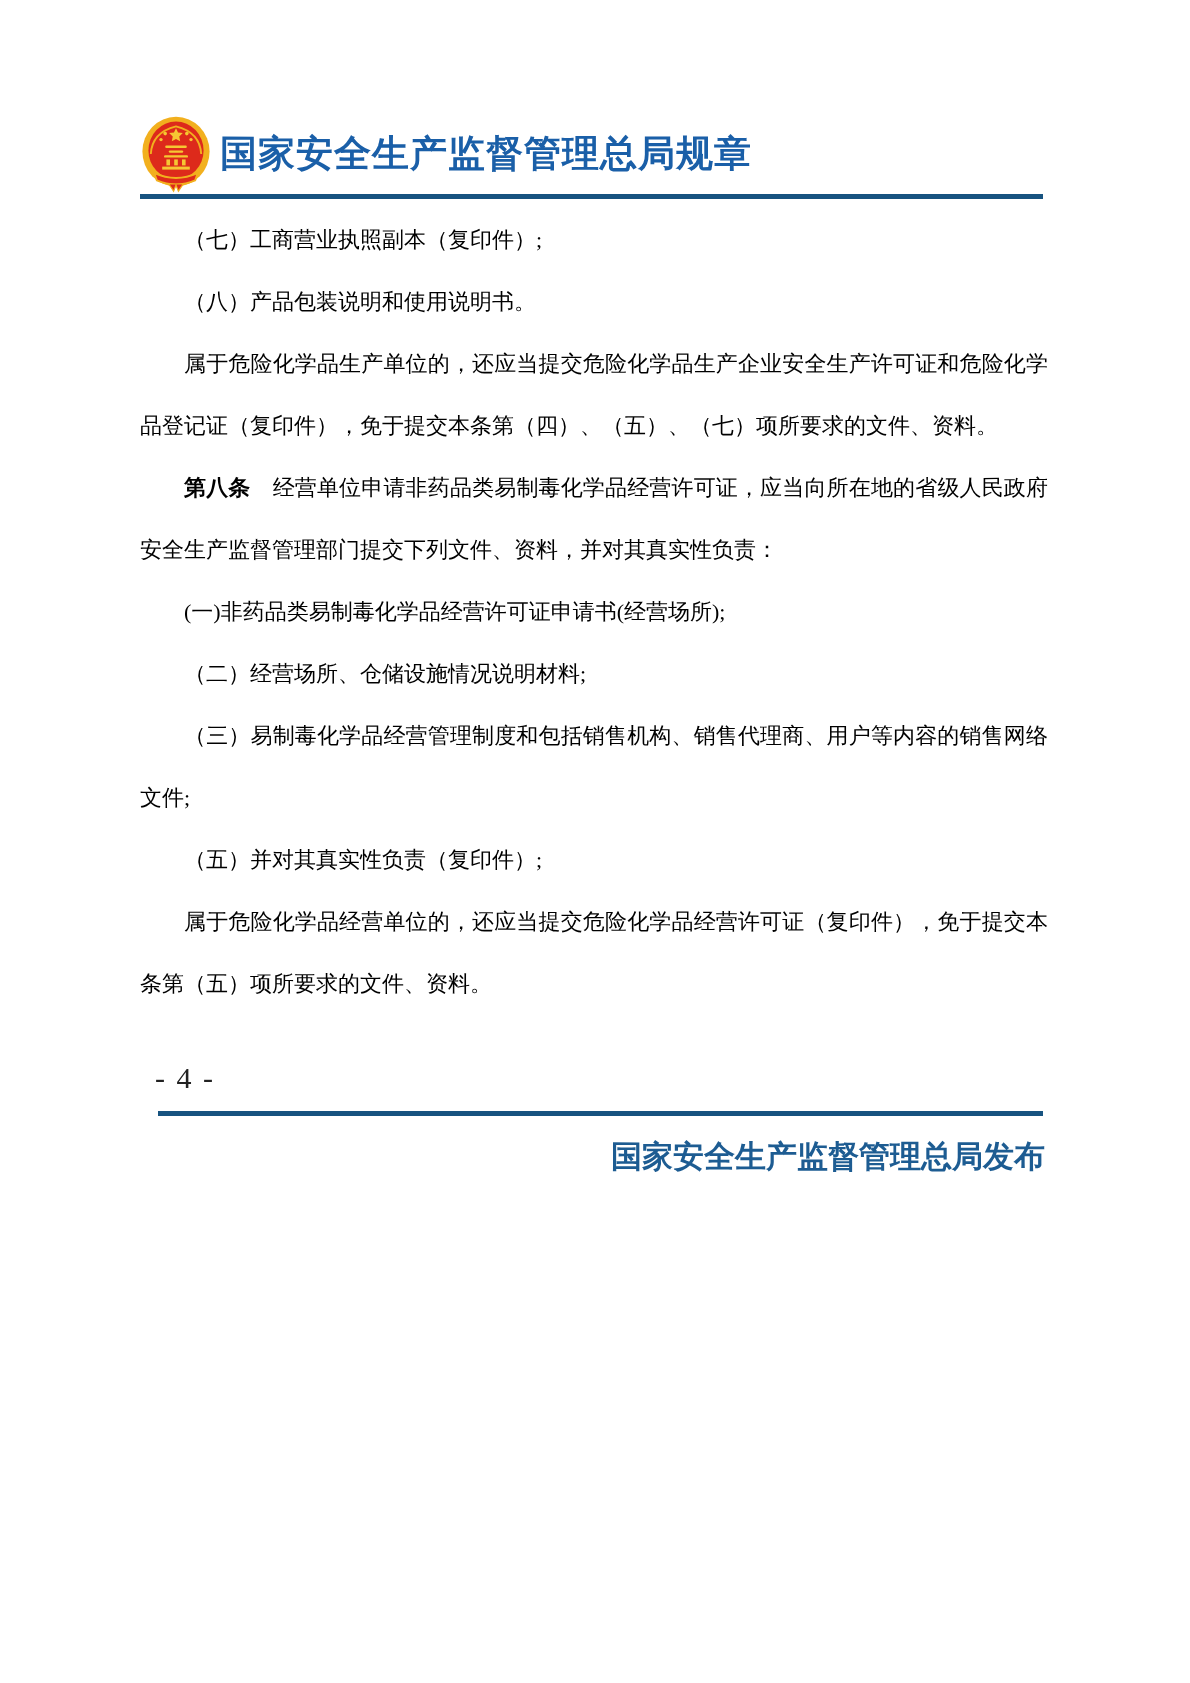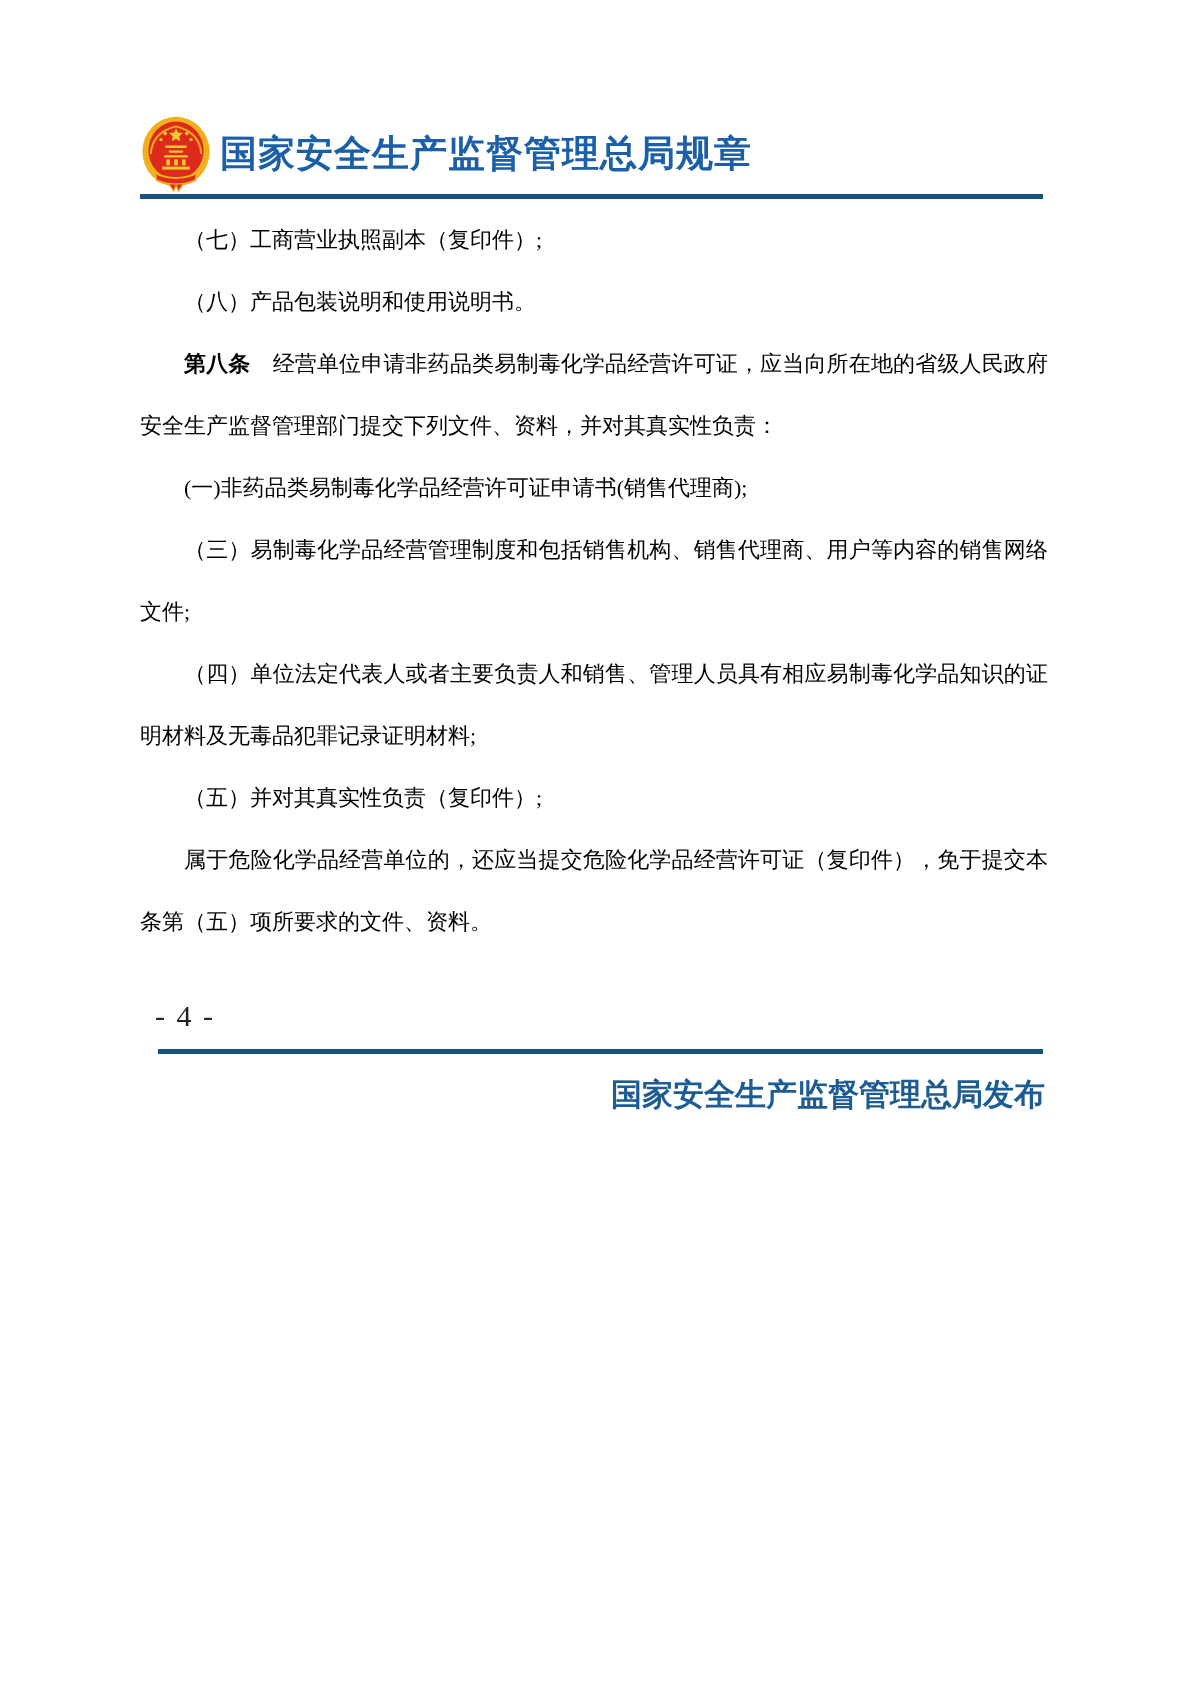--- a/index.html
+++ b/index.html
@@ -104,24 +104,25 @@
         <path d="M24 57 l4 6 2 -5 2 5 4 -6 Z" fill="#dd2a1b" stroke="#f2b01e" stroke-width="1"></path>
       </svg>
       <h1 class="header-title">国家安全生产监督管理总局规章</h1>
     </div>
     <div class="rule rule-top"></div>
   </header>
 
   <main class="doc-body">
     <p><span>（七）工商营业执照副本（复印件）;</span></p>
     <p><span>（八）产品包装说明和使用说明书。</span></p>
+    <p><span>属于危险化学品生产单位的，还应当提交危险化学品生产企业安全生产许可证和危险化学品登记证（复印件），免于提交本条第（四）、（五）、（七）项所要求的文件、资料。</span></p>
     <p><span class="bold-term">第八条</span><span>　经营单位申请非药品类易制毒化学品经营许可证，应当向所在地的省级人民政府安全生产监督管理部门提交下列文件、资料，并对其真实性负责：</span></p>
-    <p><span>(一)非药品类易制毒化学品经营许可证申请书(销售代理商);</span></p>
+    <p><span>(一)非药品类易制毒化学品经营许可证申请书(经营场所);</span></p>
+    <p><span>（二）经营场所、仓储设施情况说明材料;</span></p>
     <p><span>（三）易制毒化学品经营管理制度和包括销售机构、销售代理商、用户等内容的销售网络文件;</span></p>
-    <p><span>（四）单位法定代表人或者主要负责人和销售、管理人员具有相应易制毒化学品知识的证明材料及无毒品犯罪记录证明材料;</span></p>
     <p><span>（五）并对其真实性负责（复印件）;</span></p>
     <p><span>属于危险化学品经营单位的，还应当提交危险化学品经营许可证（复印件），免于提交本条第（五）项所要求的文件、资料。</span></p>
   </main>
 
   <footer>
     <div class="page-number">- 4 -</div>
     <div class="rule rule-bottom"></div>
     <div class="publisher">国家安全生产监督管理总局发布</div>
   </footer>
 

